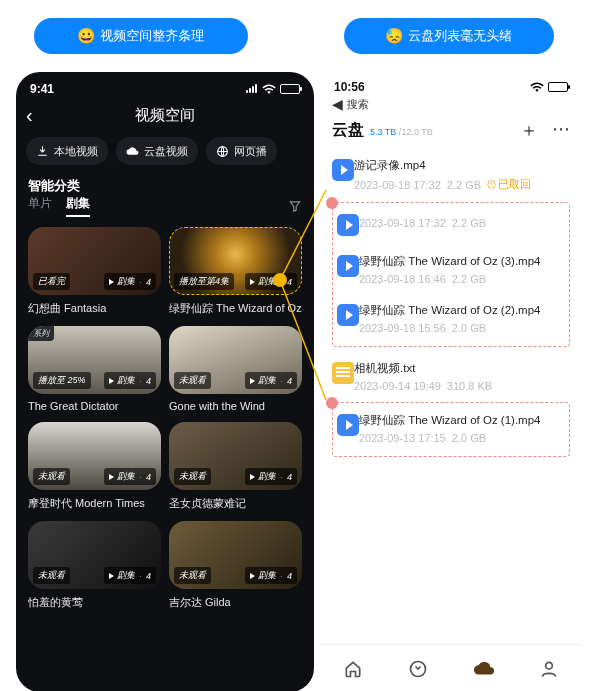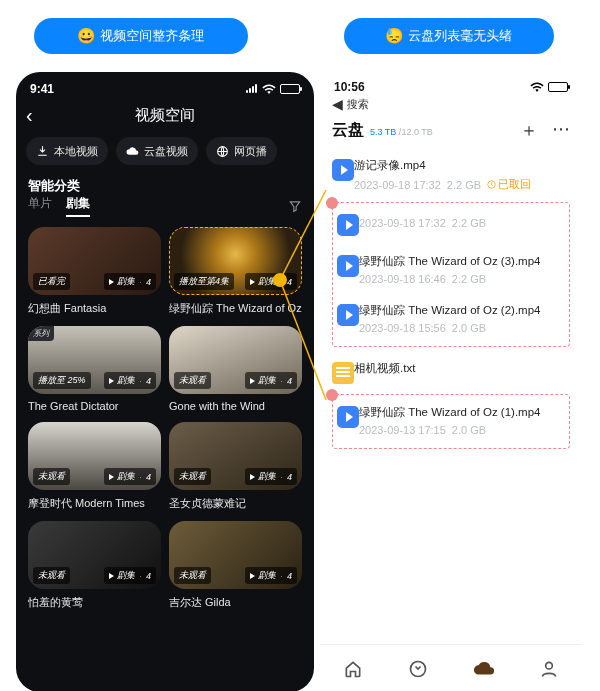--- a/index.html
+++ b/index.html
@@ -318,20 +318,24 @@
               <span>2023-09-18 15:56</span>
               <span>2.0 GB</span>
             </div>
     </div>
   </div>
       </div>
       <div class="file-item">
     <div class="file-ic txt"></div>
     <div class="file-meta">
       <div class="file-name">相机视频.txt</div>
+      <div class="file-sub">
+            <span>2023-09-14 19:49</span>
+            <span>310.8 KB</span>
+          </div>
     </div>
   </div>
       <div class="dashed-box">
         <span class="red-dot top"></span>
         <div class="file-item">
     <div class="file-ic video">
             <span class="tri"></span>
           </div>
     <div class="file-meta">
       <div class="file-name">绿野仙踪 The Wizard of Oz (1).mp4</div>

